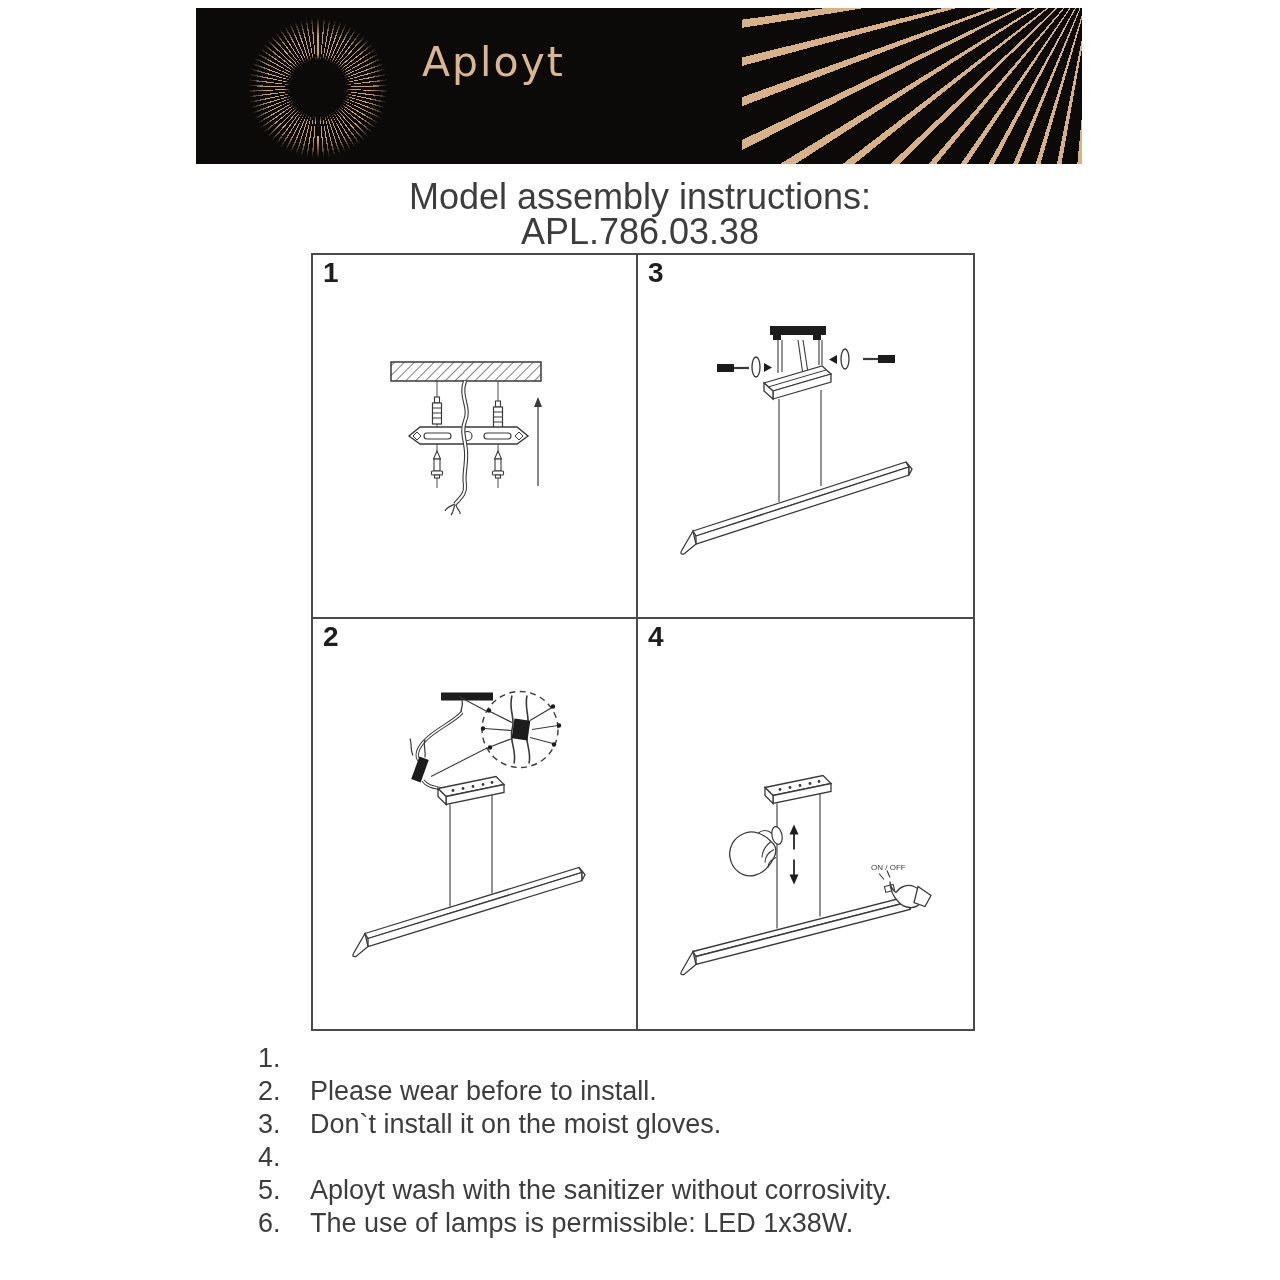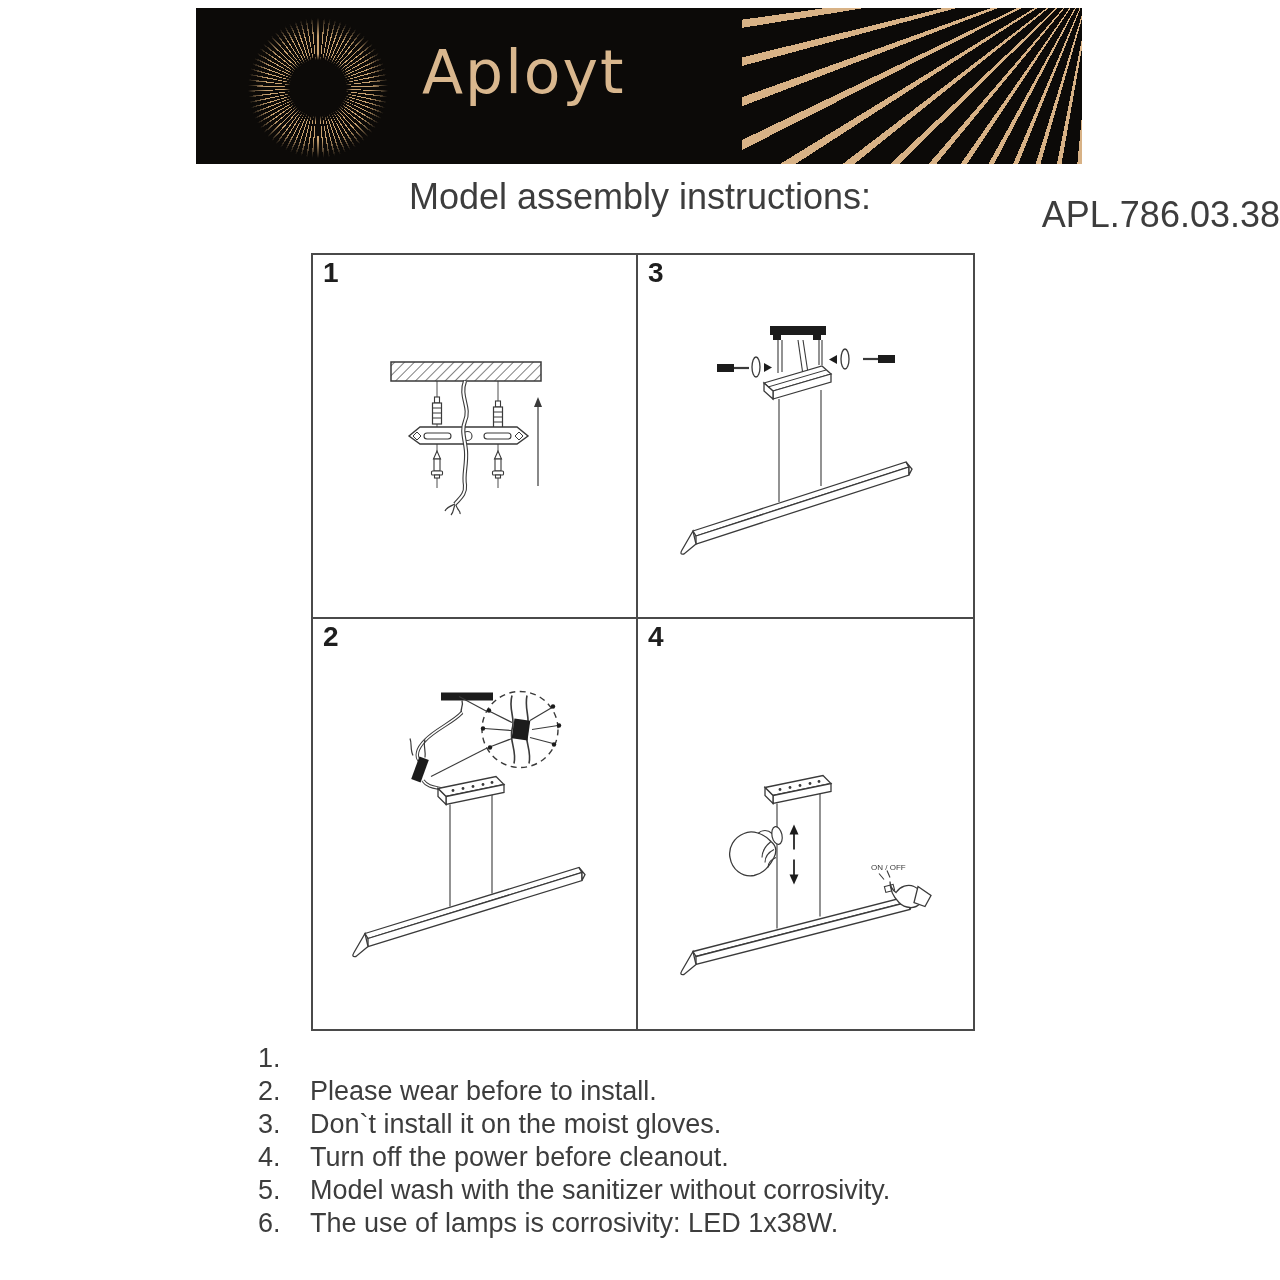--- a/index.html
+++ b/index.html
@@ -7,29 +7,29 @@
     width:1280px;height:1280px;background:#ffffff;position:relative;
     font-family:"Liberation Sans", sans-serif;color:#3d3d3d;overflow:hidden;
   }
   
   .banner{position:absolute;left:196px;top:8px;width:886px;height:156px;
     background:#0c0a08;overflow:hidden;}
   .sunburst{position:absolute;left:48px;top:6px;width:148px;height:148px;border-radius:50%;
     background:
       radial-gradient(circle, #0c0a08 0 28px, rgba(12,10,8,0) 34px 52px, #0c0a08 70px),
       repeating-conic-gradient(#c9a271 0deg 1.2deg, rgba(12,10,8,0) 1.2deg 4.6deg);}
-  .brand{position:absolute;left:226px;top:34px;font-size:60px;line-height:1;
+  .brand{position:absolute;left:226px;top:34px;font-size:41px;line-height:1;
     color:#d9b78e;font-weight:400;letter-spacing:2px;font-family:"DejaVu Sans", sans-serif;}
   .fan{position:absolute;right:0;top:0;width:340px;height:156px;
     background:repeating-conic-gradient(from 150deg at 104% -24%,
       rgba(0,0,0,0) 0deg 4.6deg, #d8b286 4.6deg 5.9deg);}
   
   .title-line{position:absolute;left:0;width:100%;text-align:center;
     font-size:36px;color:#3d3d3d;}
-  .t1{top:176px;} .t2{top:194px;text-align:right;}
+  .t1{top:176px;} .t2{top:211px;}
   
   .grid{position:absolute;left:311px;top:253px;width:664px;height:778px;
     box-sizing:border-box;border:2px solid #4a4a4a;display:grid;
     grid-template-columns:325px 1fr;grid-template-rows:364px 1fr;background:#fff;}
   .cell{position:relative;box-sizing:border-box;}
   .c1{border-right:2px solid #4a4a4a;border-bottom:2px solid #4a4a4a;}
   .c2{border-bottom:2px solid #4a4a4a;}
   .c3{border-right:2px solid #4a4a4a;}
   .panel-num{position:absolute;left:10px;top:2px;font-size:28px;font-weight:600;color:#1e1e1e;}
   .cell svg{position:absolute;left:0;top:0;width:100%;height:100%;}
@@ -261,23 +261,22 @@
   <div class="row">
     <span class="num">2.</span>
     <span class="txt">Please wear before to install.</span>
   </div>
   <div class="row">
     <span class="num">3.</span>
     <span class="txt">Don`t install it on the moist gloves.</span>
   </div>
   <div class="row">
     <span class="num">4.</span>
-    <span class="txt">Turn off the power before cleanout.</span>
   </div>
   <div class="row">
     <span class="num">5.</span>
-    <span class="txt">Model wash with the sanitizer without corrosivity.</span>
+    <span class="txt">Aployt wash with the sanitizer without corrosivity.</span>
   </div>
   <div class="row">
     <span class="num">6.</span>
-    <span class="txt">The use of lamps is corrosivity: LED 1x38W.</span>
+    <span class="txt">The use of lamps is permissible: LED 1x38W.</span>
   </div>
 </div>
 
 </body></html>

